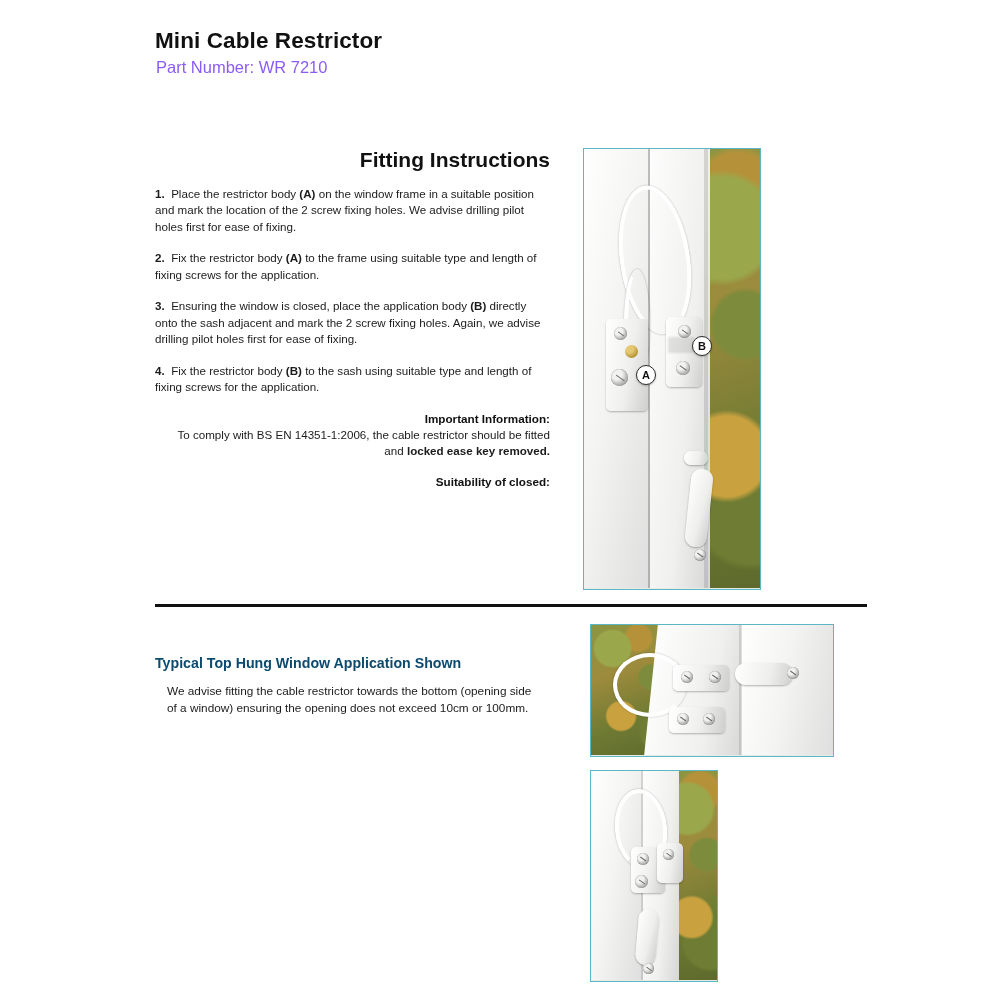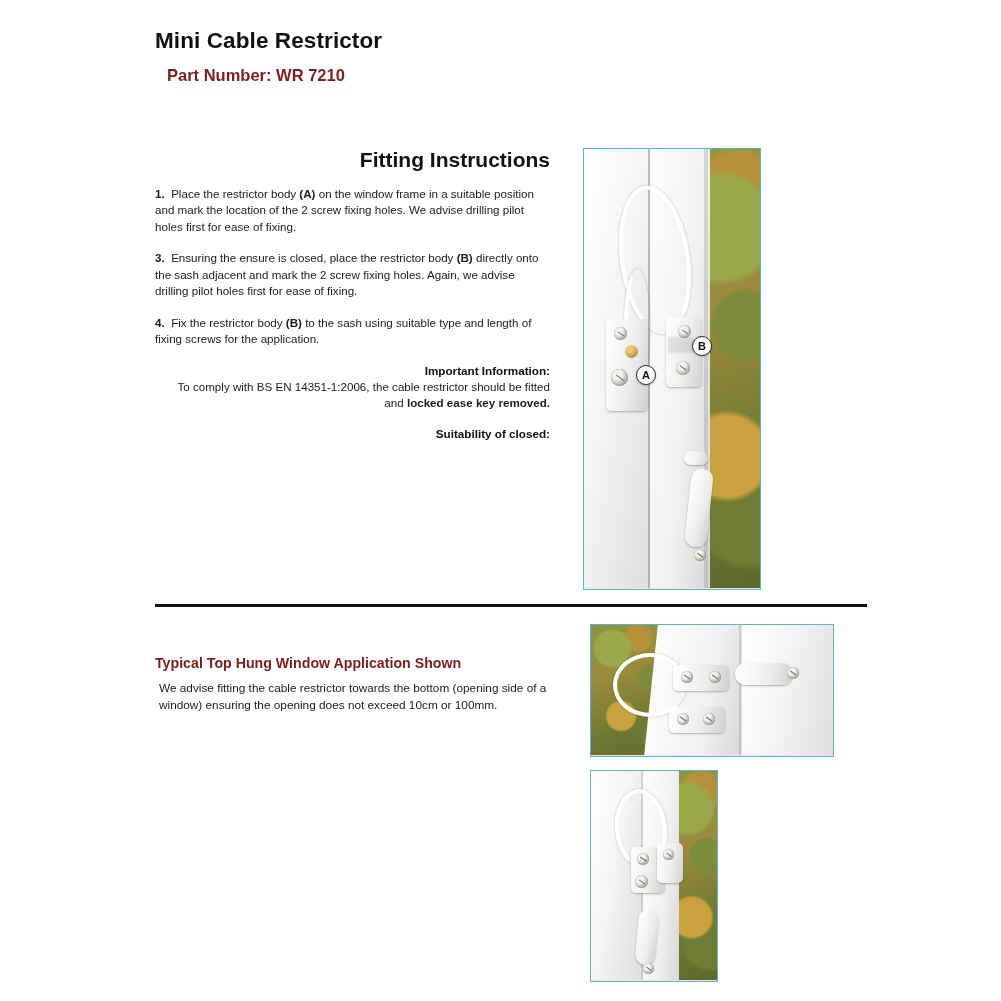--- a/index.html
+++ b/index.html
@@ -29,24 +29,24 @@
   .doc-title {
     font-size: 22.5px;
     font-weight: bold;
     letter-spacing: 0.1px;
     margin: 0 0 4px 0;
     line-height: 1.15;
     color: #111;
   }
   .doc-subtitle {
     font-size: 16.5px;
-    font-weight: bold;
-    margin: 12px;
+    font-weight: normal;
+    margin: 1px;
     line-height: 1.2;
-    color: #7f1d1d;
+    color: #8b5cf6;
   }
 
   
   .instructions {
     position: absolute;
     left: 155px;
     top: 148px;
     width: 395px;
   }
   .section-heading {
@@ -95,26 +95,26 @@
     position: absolute;
     left: 155px;
     top: 655px;
     width: 400px;
   }
   .lower-block { margin-bottom: 96px; }
   .lower-title {
     font-size: 14.2px;
     font-weight: bold;
     margin: 0 0 9px 0;
-    color: #7f1d1d;
+    color: #0c4a6e;
   }
   .lower-body {
     font-size: 11.8px;
     line-height: 1.45;
-    margin: 4px;
+    margin: 12px;
     color: #1b1b1b;
   }
 
   
   .photo {
     position: absolute;
     border: 1.5px solid #5bb7c4;
     overflow: hidden;
     background: #e9e9e7;
   }
@@ -218,23 +218,26 @@
     <p class="doc-subtitle">Part Number: WR 7210</p>
   </div>
 
   <div class="instructions">
     <h2 class="section-heading">Fitting Instructions</h2>
 
     <p class="step">
       <span class="num">1.</span>&nbsp;&nbsp;<span>Place the restrictor body </span><span class="lbl">(A)</span><span> on the window frame in a suitable position and mark the location of the 2 screw fixing holes. We advise drilling pilot holes first for ease of fixing.</span>
     </p>
 
-
     <p class="step">
-      <span class="num">3.</span>&nbsp;&nbsp;<span>Ensuring the ensure is closed, place the restrictor body </span><span class="lbl">(B)</span><span> directly onto the sash adjacent and mark the 2 screw fixing holes. Again, we advise drilling pilot holes first for ease of fixing.</span>
+      <span class="num">2.</span>&nbsp;&nbsp;<span>Fix the restrictor body </span><span class="lbl">(A)</span><span> to the frame using suitable type and length of fixing screws for the application.</span>
+    </p>
+
+    <p class="step">
+      <span class="num">3.</span>&nbsp;&nbsp;<span>Ensuring the window is closed, place the application body </span><span class="lbl">(B)</span><span> directly onto the sash adjacent and mark the 2 screw fixing holes. Again, we advise drilling pilot holes first for ease of fixing.</span>
     </p>
 
     <p class="step">
       <span class="num">4.</span>&nbsp;&nbsp;<span>Fix the restrictor body </span><span class="lbl">(B)</span><span> to the sash using suitable type and length of fixing screws for the application.</span>
     </p>
 
     <div class="block">
       <p class="block-title">Important Information:</p>
       <p class="block-body"><span>To comply with BS EN 14351-1:2006, the cable restrictor should be fitted and </span><b>locked ease key removed.</b></p>
     </div>

